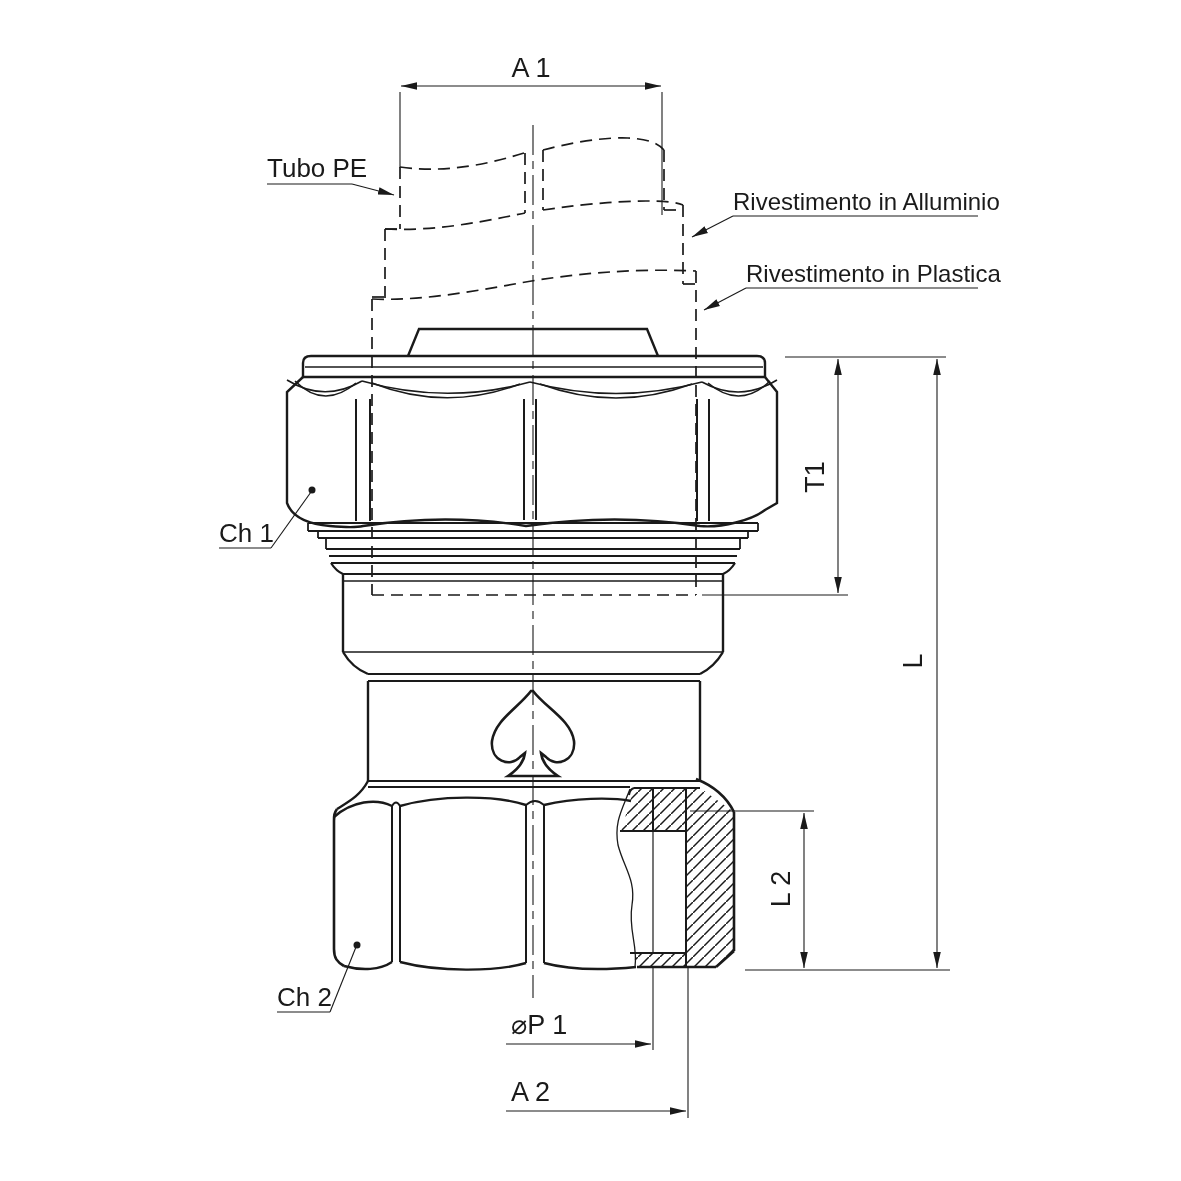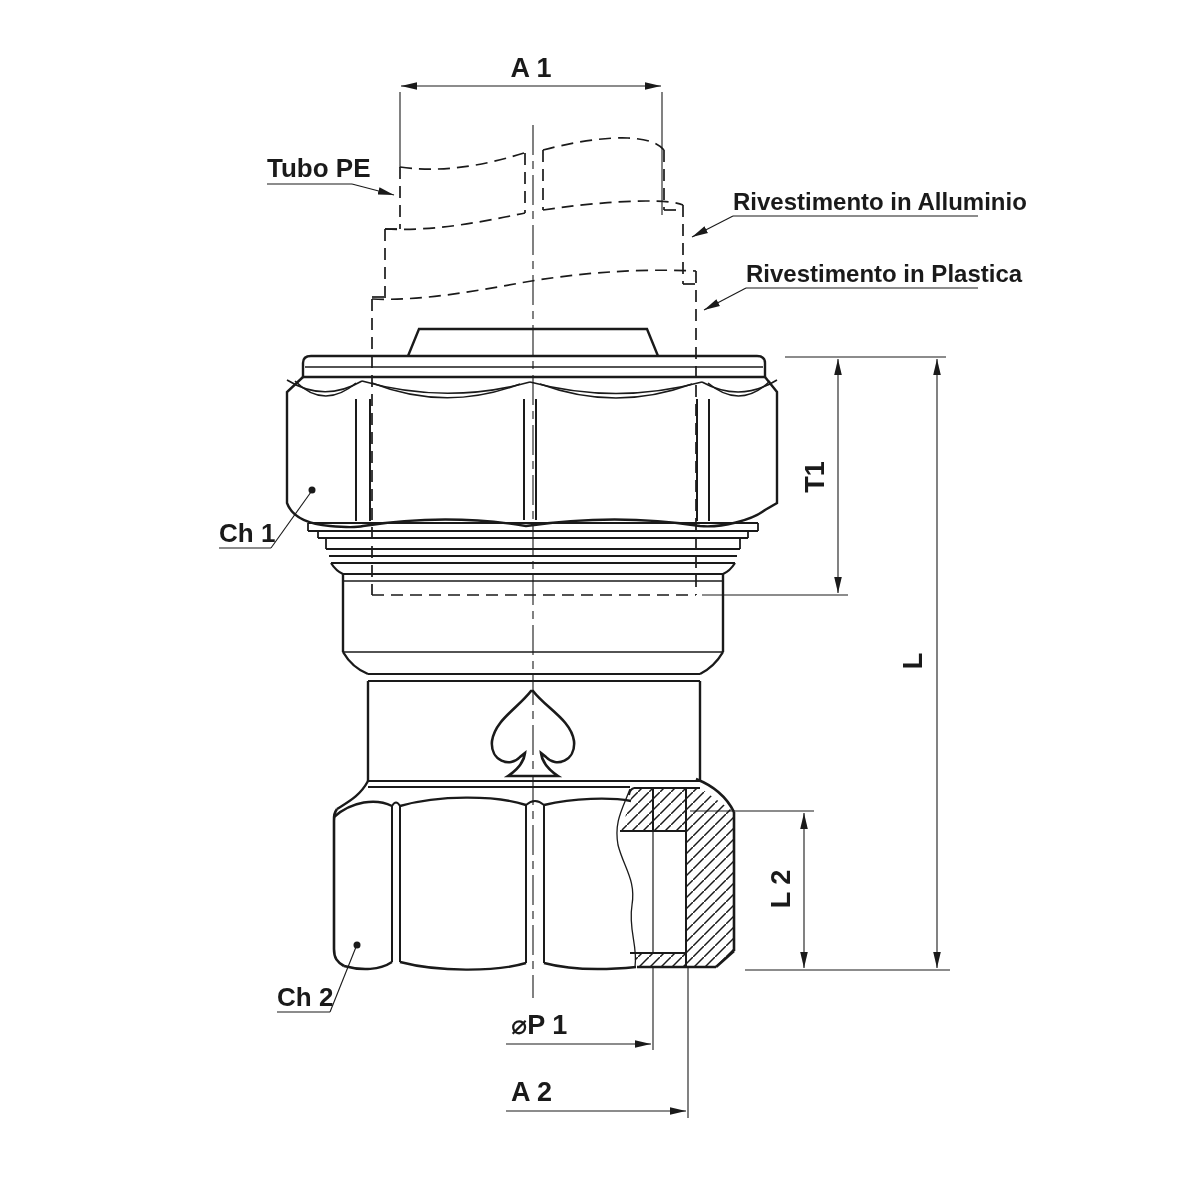--- a/index.html
+++ b/index.html
@@ -1,17 +1,17 @@
 <!DOCTYPE html>
 <html><head>
 <meta charset="utf-8">
 <style>
   html,body{margin:0;padding:0;background:#fff;}
   #stage{position:relative;width:1107px;height:1181px;background:#fff;overflow:hidden;
-         font-family:"Liberation Sans","DejaVu Sans",sans-serif;font-weight:bold;}
+         font-family:"Liberation Sans","DejaVu Sans",sans-serif;}
   svg{display:block;}
   text{fill:#1a1a1a;}
   .lbl{font-size:26px;}
   .lbl-sm{font-size:24px;}
   .dim{font-size:27px;}
 </style>
 </head>
 <body>
 
 <div id="stage">

